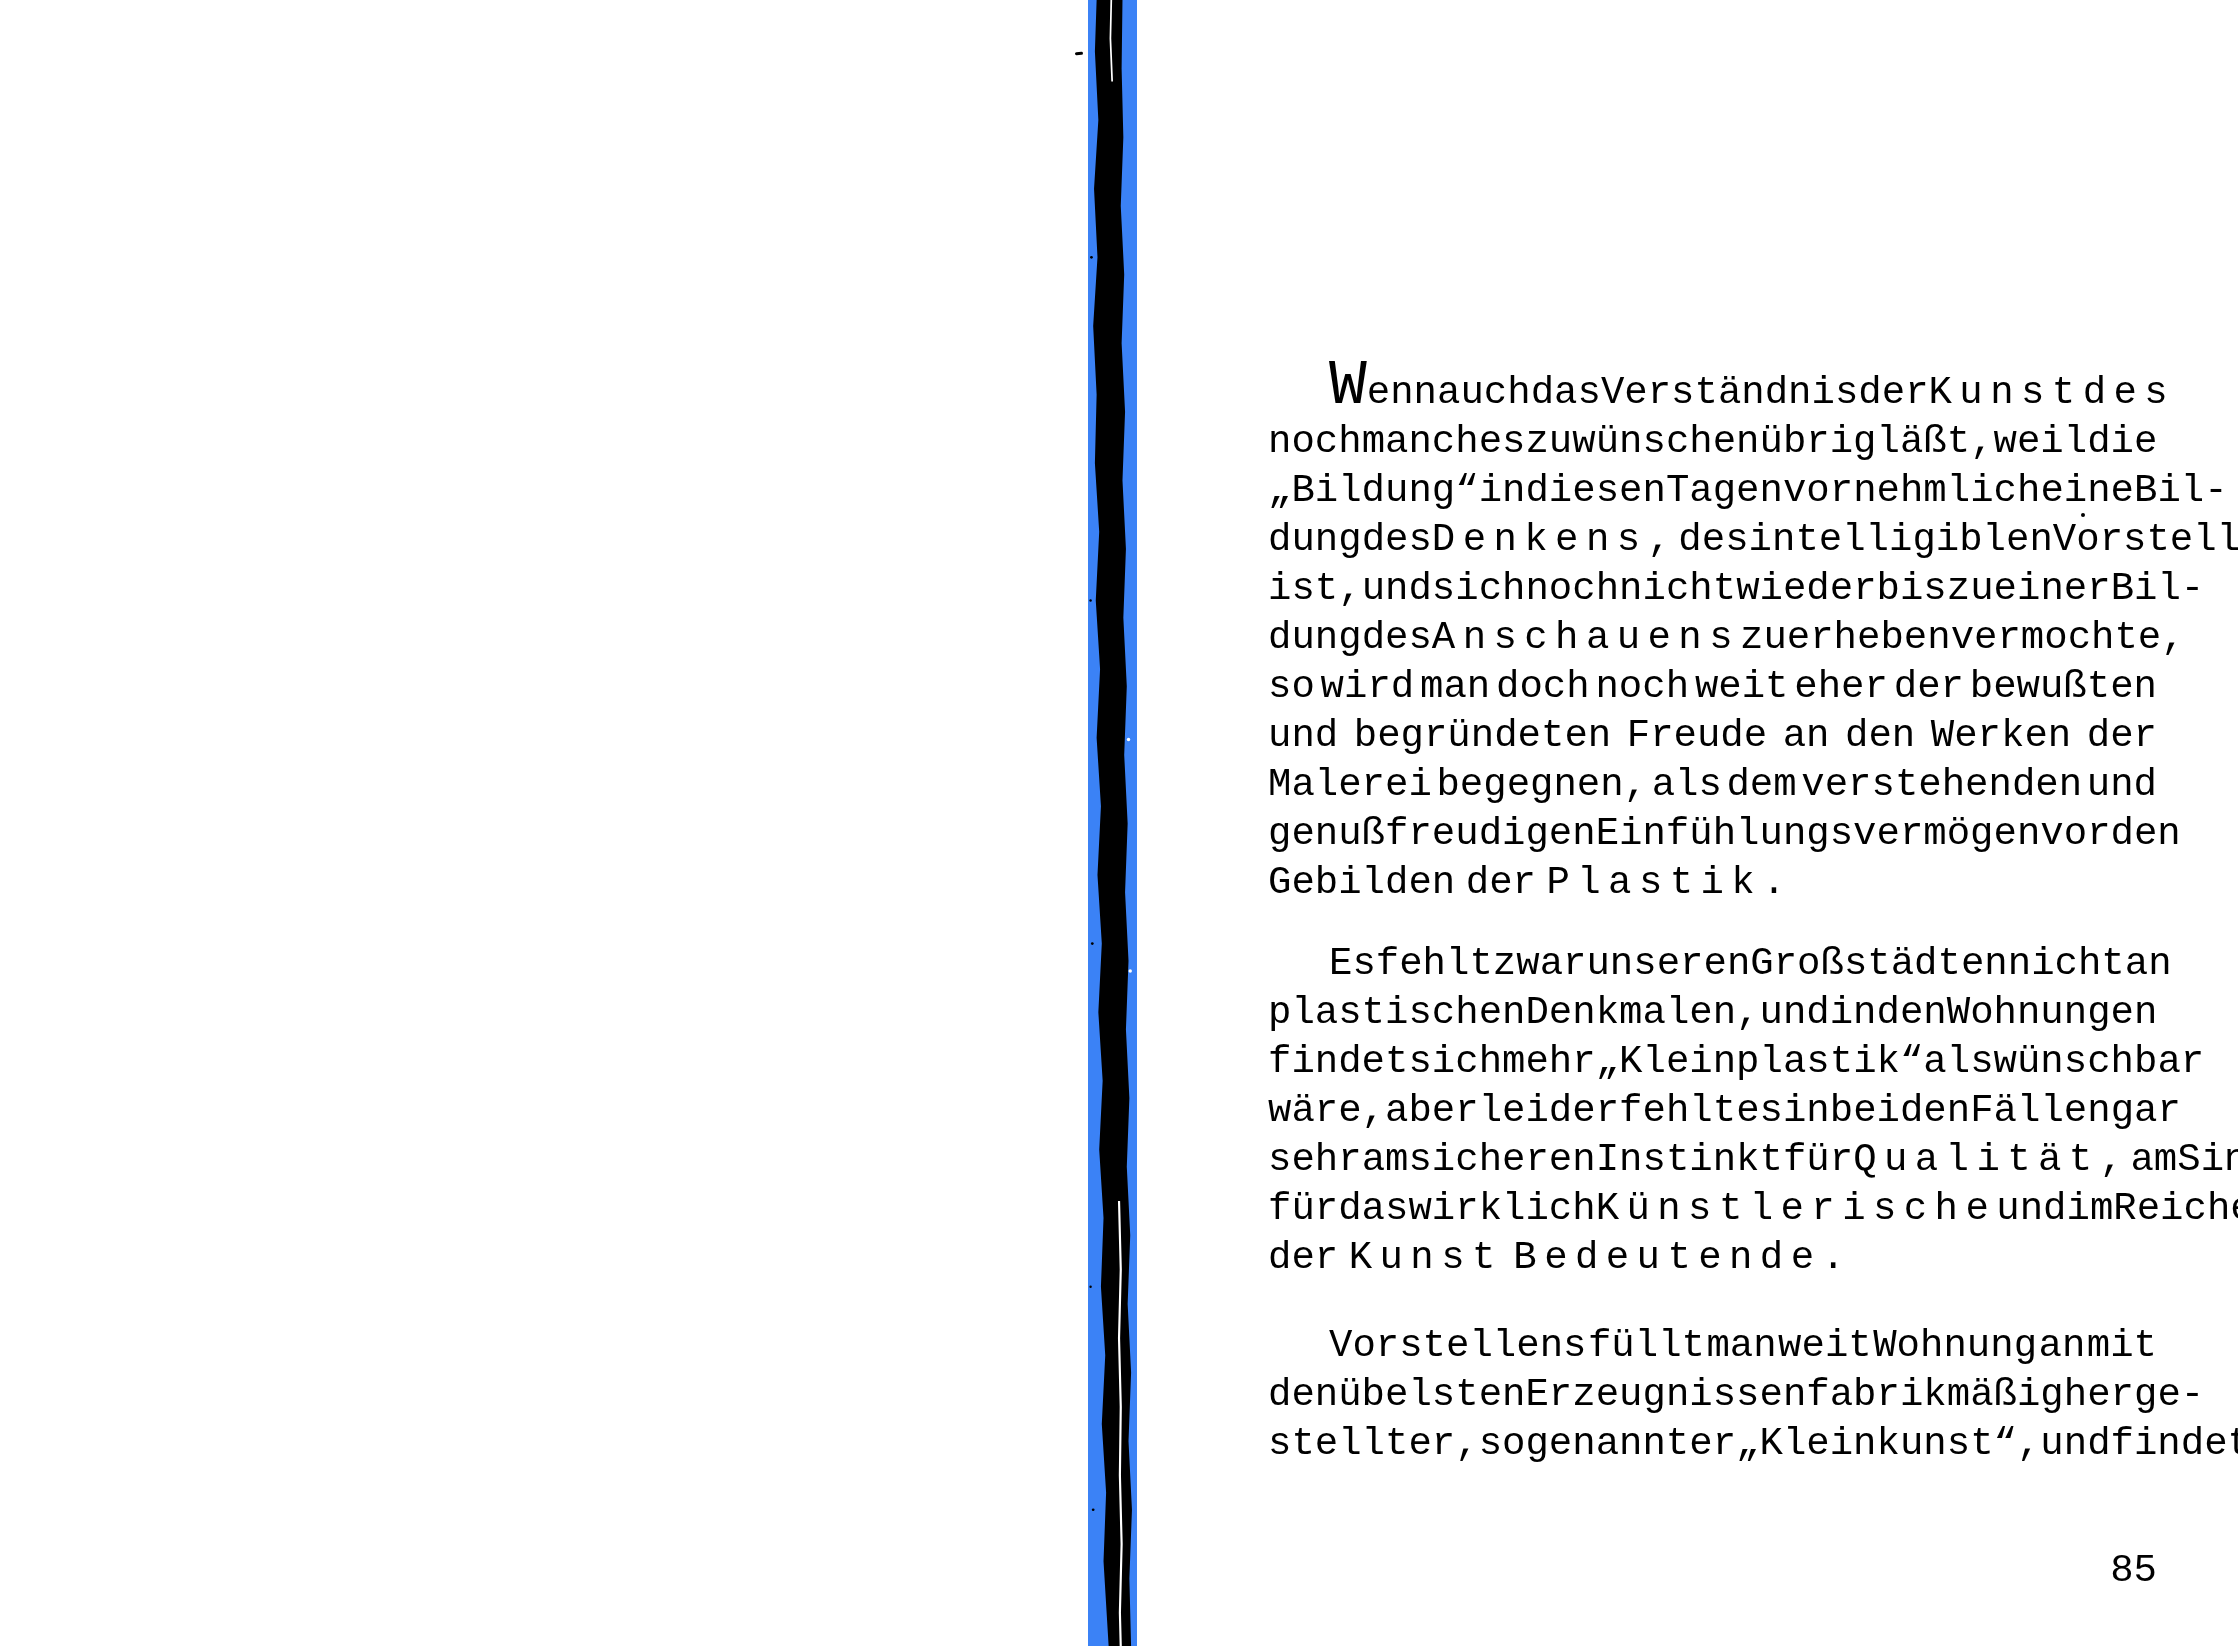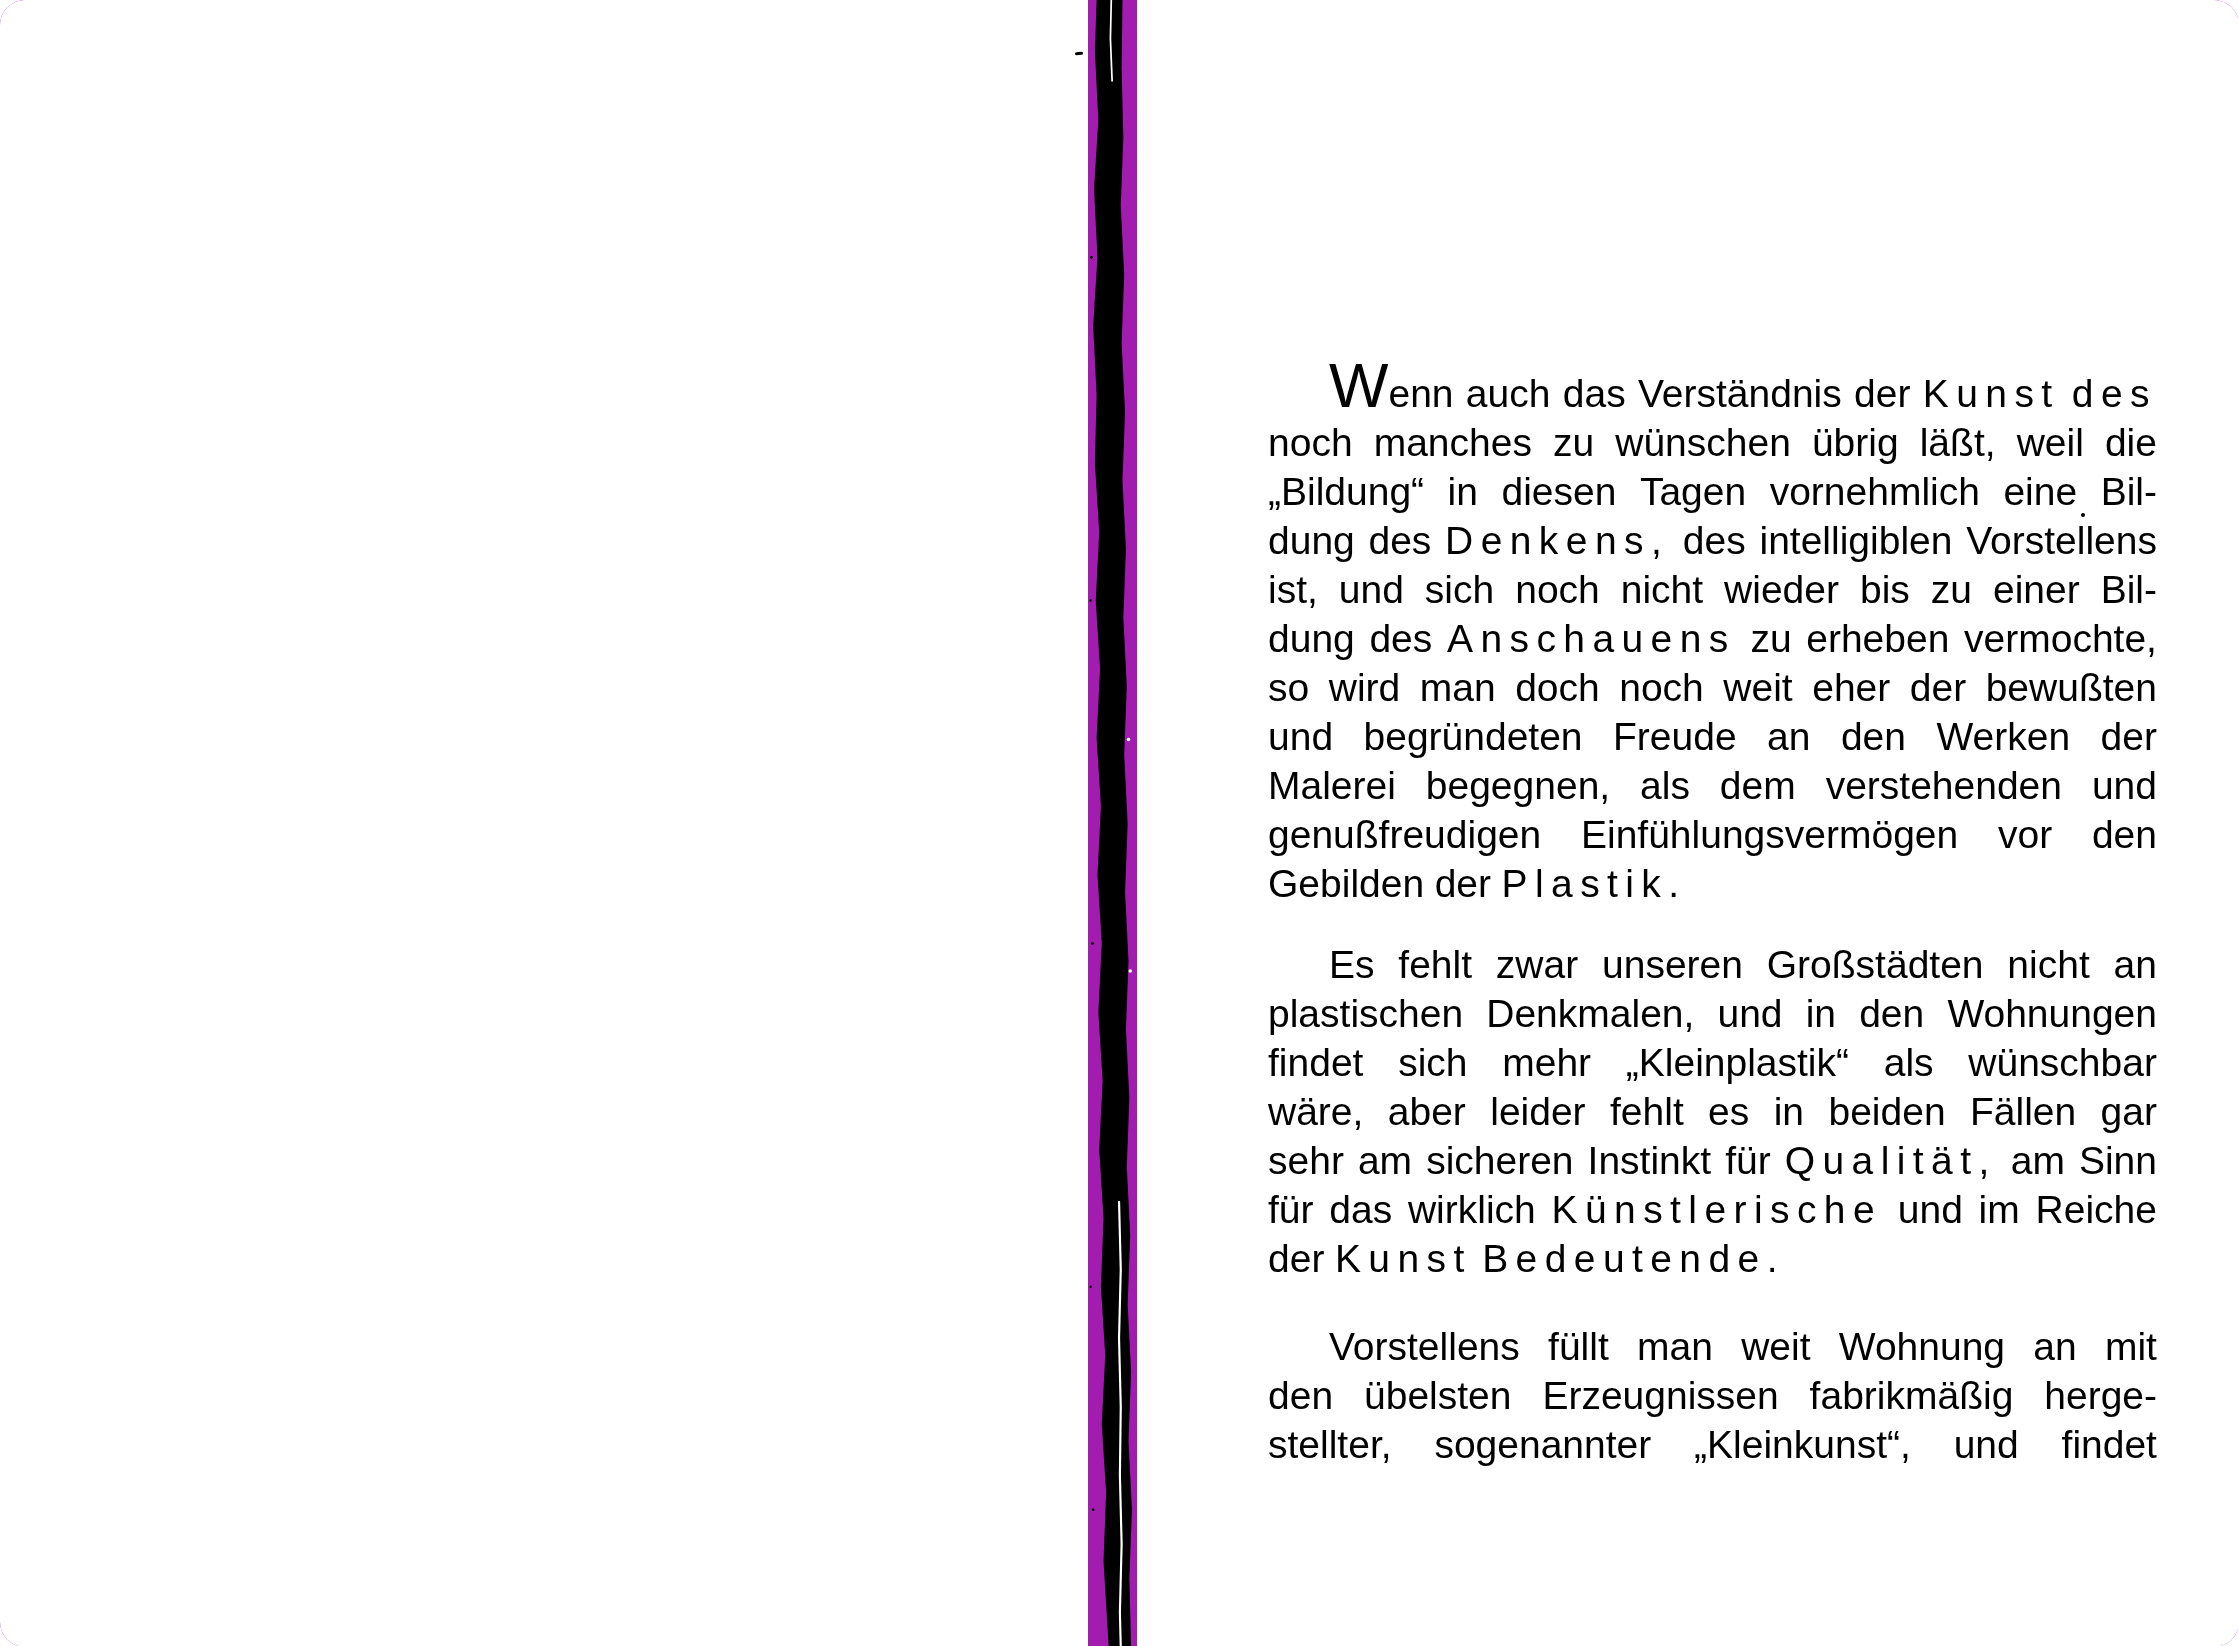--- a/index.html
+++ b/index.html
@@ -1,24 +1,23 @@
 <!DOCTYPE html>
 <html style="font-size:13.7px"><head>
 <meta charset="utf-8">
 <style>
   html, body { margin: 0; padding: 0; background: #ffffff; }
   .scan {
     position: relative;
     width: 2239px;
     height: 1647px;
-    background: #a21caf;
+    background: #3b82f6;
     overflow: hidden;
-    font-family: Liberation Sans, sans-serif;
+    font-family: Liberation Mono, monospace;
     color: #000000;
-    border-radius: 25px;
   }
   .page { position: absolute; top: 0; bottom: 0; background: #ffffff; }
   .page.left  { left: 0; width: 1088px; }
   .page.right { left: 1137px; right: 0; }
 
   
   .spine {
     position: absolute;
     left: 1088px;
     top: 0;
@@ -121,18 +120,19 @@
         <div class="line"><span class="word">für</span><span class="word">das</span><span class="word">wirklich</span><span class="word sperr">Künstlerische</span><span class="word">und</span><span class="word">im</span><span class="word">Reiche</span></div>
         <div class="line endline"><span class="word">der</span><span class="word sperr">Kunst</span><span class="word sperr">Bedeutende.</span></div>
       </div>
       <div class="para">
         <div class="line indent"><span class="word">Vorstellens</span><span class="word">füllt</span><span class="word">man</span><span class="word">weit</span><span class="word">Wohnung</span><span class="word">an</span><span class="word">mit</span></div>
         <div class="line"><span class="word">den</span><span class="word">übelsten</span><span class="word">Erzeugnissen</span><span class="word">fabrikmäßig</span><span class="word">herge-</span></div>
         <div class="line"><span class="word">stellter,</span><span class="word">sogenannter</span><span class="word">„Kleinkunst“,</span><span class="word">und</span><span class="word">findet</span></div>
       </div>
     </div>
 
+  <div class="pagenum">85</div>
 
   <div class="speck s1"></div>
   <div class="speck s2"></div>
 
 </div>
 
 
 </body></html>

